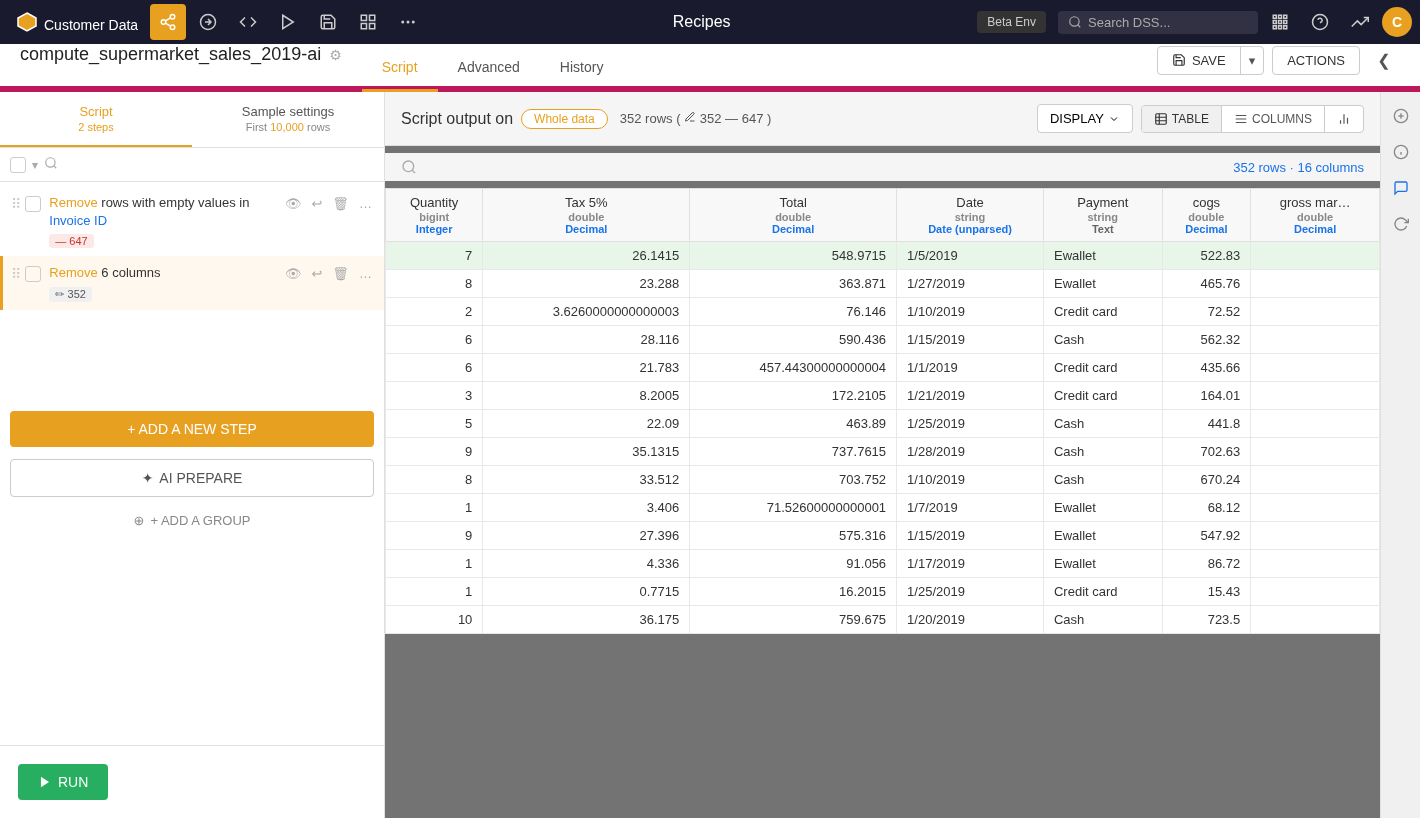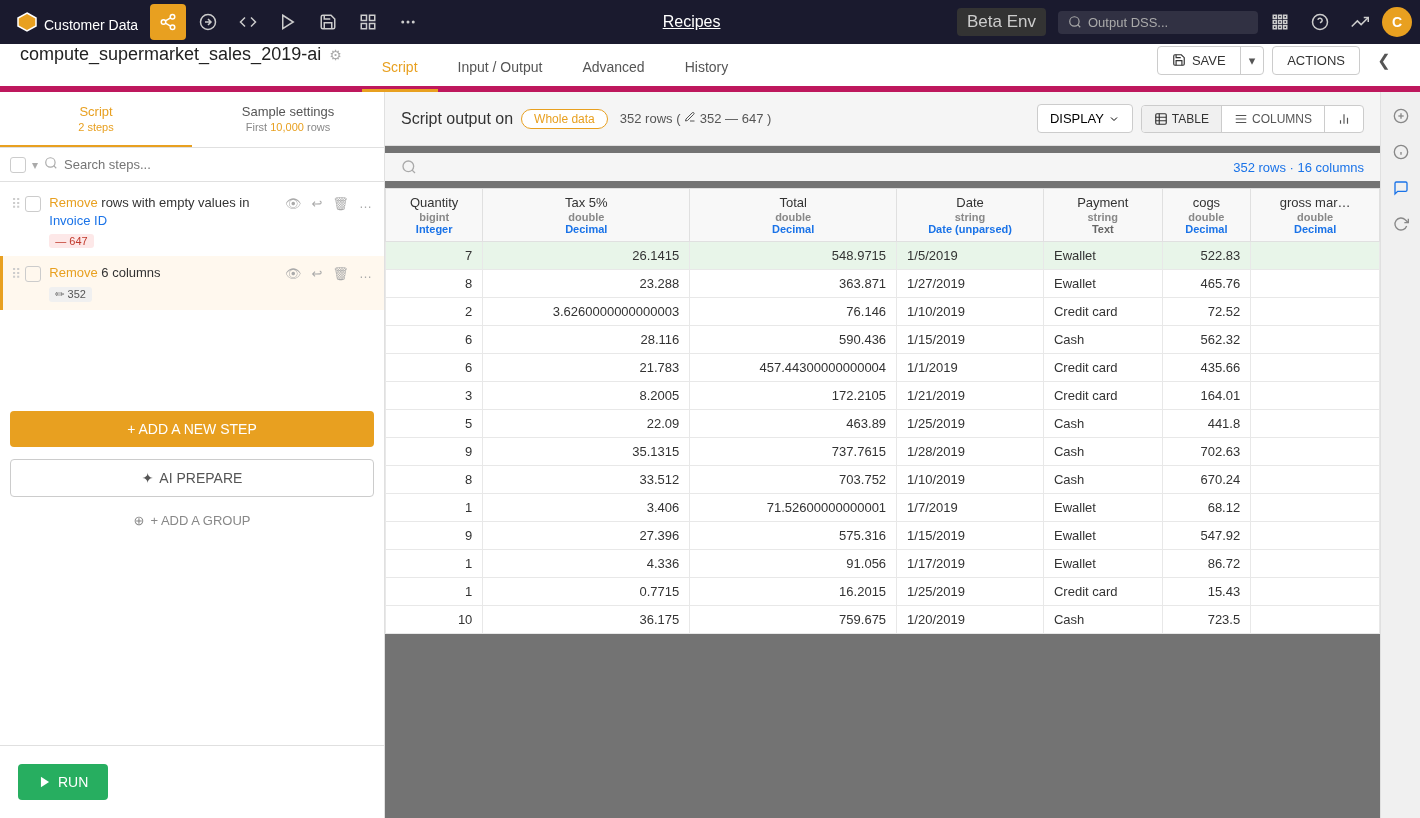--- a/index.html
+++ b/index.html
@@ -7,21 +7,21 @@
 
     
     .top-nav {
       display: flex; align-items: center; height: 44px;
       background: #1a1a2e; color: #fff; padding: 0 8px; gap: 4px;
     }
     .top-nav .app-logo { display: flex; align-items: flex-end; gap: 6px; padding: 0 8px; font-size: 14px; font-weight: 500; }
     .top-nav .nav-icon { width: 36px; height: 36px; display: flex; align-items: center; justify-content: center; border-radius: 4px; cursor: pointer; font-size: 16px; color: #ccc; }
     .top-nav .nav-icon.active { background: #e8a020; color: #fff; }
     .top-nav .recipe-title { flex: 1; display: flex; align-items: center; justify-content: center; font-size: 16px; font-weight: 500; color: #fff; }
-    .top-nav .beta-env { background: #333; border-radius: 4px; padding: 4px 10px; font-size: 17px; color: #ccc; margin-right: 8px; }
+    .top-nav .beta-env { background: #333; border-radius: 4px; padding: 4px 10px; font-size: 12px; color: #ccc; margin-right: 8px; }
     .top-nav .search-bar { background: rgba(255,255,255,0.1); border-radius: 4px; display: flex; align-items: center; padding: 4px 10px; color: #aaa; font-size: 13px; width: 200px; gap: 6px; cursor: pointer; }
     .top-nav .nav-icons-right { display: flex; gap: 4px; align-items: center; }
     .top-nav .avatar { width: 30px; height: 30px; border-radius: 50%; background: #e8a020; display: flex; align-items: center; justify-content: center; font-weight: 700; font-size: 14px; color: #fff; }
 
     
     .sub-nav {
       display: flex; align-items: flex-start; height: 48px;
       background: #fff; border-bottom: 6px solid #be185d; padding: 0 20px; gap: 0;
     }
     .sub-nav .recipe-name { display: flex; align-items: center; gap: 8px; font-size: 18px; font-weight: 500; color: #222; margin-right: 20px; }
@@ -163,30 +163,30 @@
         <rect x="14" y="14" width="7" height="7"></rect>
       </svg>
   </div>
   <div class="nav-icon" title="More">
     <svg width="18" height="18" viewBox="0 0 24 24" fill="none" stroke="currentColor" stroke-width="2">
         <circle cx="5" cy="12" r="1"></circle>
         <circle cx="12" cy="12" r="1"></circle>
         <circle cx="19" cy="12" r="1"></circle>
       </svg>
   </div>
-  <div style="flex:1; display:flex; align-items:center; justify-content:center;text-decoration:underline;">
+  <div style="flex:1; display:flex; align-items:center; justify-content:center;">
     <span class="recipe-title">Recipes</span>
   </div>
   <div class="beta-env">Beta Env</div>
   <div class="search-bar">
     <svg width="14" height="14" viewBox="0 0 24 24" fill="none" stroke="currentColor" stroke-width="2">
         <circle cx="11" cy="11" r="8"></circle>
         <line x1="21" y1="21" x2="16.65" y2="16.65"></line>
       </svg>
-    <span>Output DSS...</span>
+    <span>Search DSS...</span>
   </div>
   <div class="nav-icons-right">
     <div class="nav-icon">
       <svg width="18" height="18" viewBox="0 0 24 24" fill="none" stroke="currentColor" stroke-width="2">
           <rect x="3" y="3" width="4" height="4"></rect>
           <rect x="10" y="3" width="4" height="4"></rect>
           <rect x="17" y="3" width="4" height="4"></rect>
           <rect x="3" y="10" width="4" height="4"></rect>
           <rect x="10" y="10" width="4" height="4"></rect>
           <rect x="17" y="10" width="4" height="4"></rect>
@@ -212,21 +212,20 @@
   </div>
 </div>
 
 <div class="sub-nav">
   <div class="recipe-name">
     <span>compute_supermarket_sales_2019-ai</span>
     <span class="settings-icon">⚙</span>
   </div>
   <div class="sub-nav-tabs">
     <div class="sub-nav-tab active">Script</div>
-    <div class="sub-nav-tab">Input / Output</div>
     <div class="sub-nav-tab">Advanced</div>
     <div class="sub-nav-tab">History</div>
   </div>
   <div class="sub-nav-actions">
     <div class="save-btn">
       <div class="save-main">
         <svg width="14" height="14" viewBox="0 0 24 24" fill="none" stroke="#333" stroke-width="2">
             <path d="M19 21H5a2 2 0 0 1-2-2V5a2 2 0 0 1 2-2h11l5 5v11a2 2 0 0 1-2 2z"></path>
             <polyline points="17 21 17 13 7 13 7 21"></polyline>
             <polyline points="7 3 7 8 15 8"></polyline>
@@ -258,21 +257,20 @@
       <div class="checkbox-area">
         <div class="step-checkbox"></div>
         <span style="color:#aaa; font-size:12px;">▾</span>
       </div>
       <div style="color:#aaa;">
         <svg width="14" height="14" viewBox="0 0 24 24" fill="none" stroke="currentColor" stroke-width="2">
             <circle cx="11" cy="11" r="8"></circle>
             <line x1="21" y1="21" x2="16.65" y2="16.65"></line>
           </svg>
       </div>
-      <input type="text" placeholder="Search steps..." style="border: none; outline: none; font-size: 13px; flex: 1 1 0%;">
     </div>
 
     <div class="steps-list">
 
       <div class="step-item">
         <span class="step-drag">⠿</span>
         <div class="step-cb"></div>
         <div class="step-content">
           <div class="step-title">
             <span class="highlight">Remove</span>

